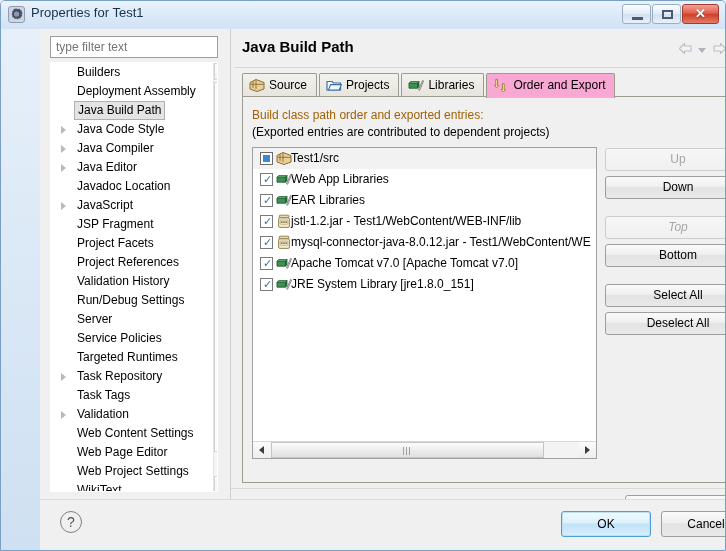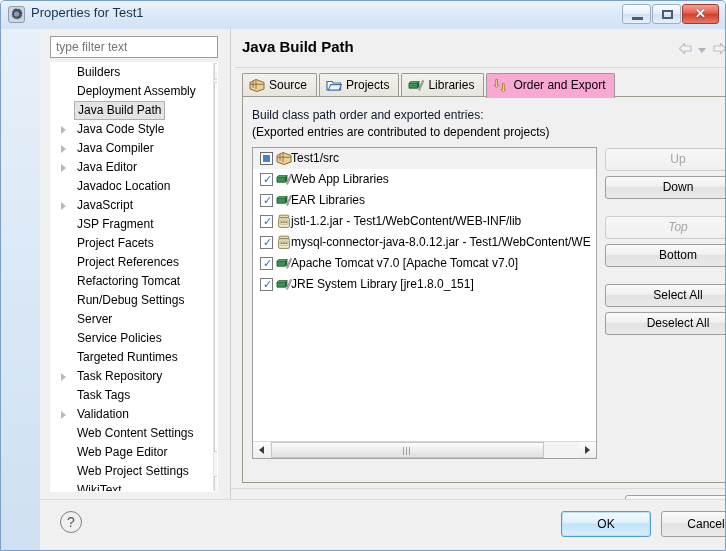--- a/index.html
+++ b/index.html
@@ -196,21 +196,21 @@
     background:#9b9b8f;
   }
   
   #groupbox{
     position:absolute;left:11px;top:68px;width:517px;height:386px;
     box-sizing:border-box;
     border:1px solid #9b9b8f;
     border-top:none;
     background:#f0f0f0;
   }
-  #gb-label1{position:absolute;left:9px;top:11px;font-size:12px;color:#0f172a;white-space:nowrap;}
+  #gb-label1{position:absolute;left:9px;top:11px;font-size:12px;color:#a16207;white-space:nowrap;}
   #gb-label2{position:absolute;left:9px;top:28px;font-size:12px;color:#000;white-space:nowrap;}
   
   #list-frame{
     position:absolute;left:9px;top:50px;width:345px;height:312px;
     box-sizing:border-box;
     border:1px solid #a0a0a0;
     background:#fff;
     overflow:hidden;
   }
   #list-inner{position:absolute;left:0;top:0;right:0;top:0;height:293px;overflow:hidden;}
@@ -373,21 +373,21 @@
             <div class="tree-item"><span class="tree-label">Deployment Assembly</span></div>
             <div class="tree-item selected"><span class="tree-label">Java Build Path</span></div>
             <div class="tree-item"><span class="tree-arrow"></span><span class="tree-label">Java Code Style</span></div>
             <div class="tree-item"><span class="tree-arrow"></span><span class="tree-label">Java Compiler</span></div>
             <div class="tree-item"><span class="tree-arrow"></span><span class="tree-label">Java Editor</span></div>
             <div class="tree-item"><span class="tree-label">Javadoc Location</span></div>
             <div class="tree-item"><span class="tree-arrow"></span><span class="tree-label">JavaScript</span></div>
             <div class="tree-item"><span class="tree-label">JSP Fragment</span></div>
             <div class="tree-item"><span class="tree-label">Project Facets</span></div>
             <div class="tree-item"><span class="tree-label">Project References</span></div>
-            <div class="tree-item"><span class="tree-label">Refactoring Tomcat</span></div>
+            <div class="tree-item"><span class="tree-label">Validation History</span></div>
             <div class="tree-item"><span class="tree-label">Run/Debug Settings</span></div>
             <div class="tree-item"><span class="tree-label">Server</span></div>
             <div class="tree-item"><span class="tree-label">Service Policies</span></div>
             <div class="tree-item"><span class="tree-label">Targeted Runtimes</span></div>
             <div class="tree-item"><span class="tree-arrow"></span><span class="tree-label">Task Repository</span></div>
             <div class="tree-item"><span class="tree-label">Task Tags</span></div>
             <div class="tree-item"><span class="tree-arrow"></span><span class="tree-label">Validation</span></div>
             <div class="tree-item"><span class="tree-label">Web Content Settings</span></div>
             <div class="tree-item"><span class="tree-label">Web Page Editor</span></div>
             <div class="tree-item"><span class="tree-label">Web Project Settings</span></div>

